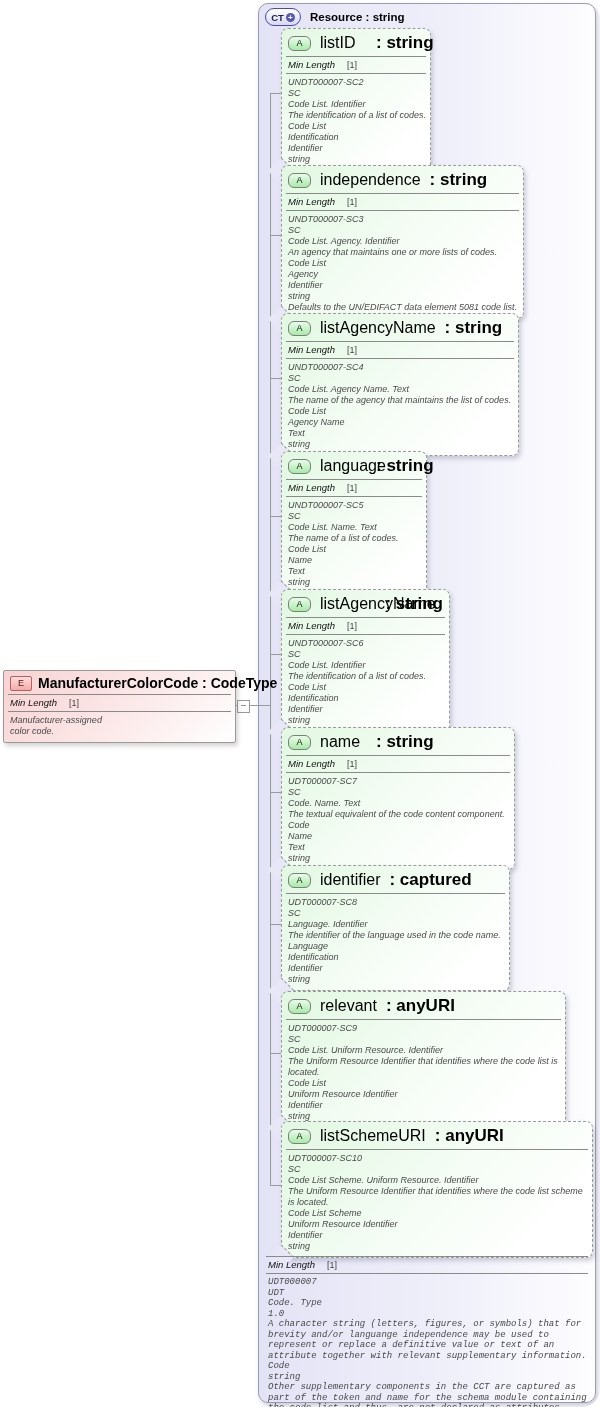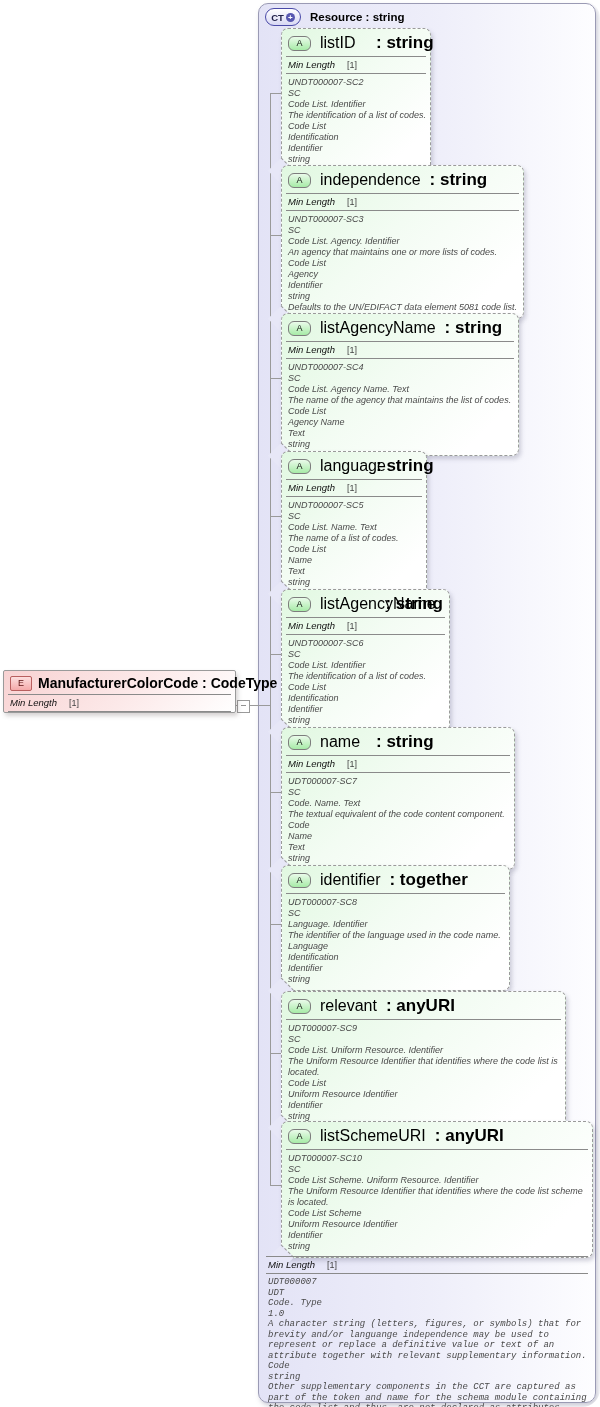--- a/index.html
+++ b/index.html
@@ -102,20 +102,22 @@
     <div class="box-header" style="gap:6px;">
       <span class="e-badge">E</span>
       <span class="element-title">ManufacturerColorCode : CodeType</span>
     </div>
     <div class="rule"></div>
     <div class="fact-row">
       <span>Min Length</span>
       <span class="fact-value">[1]</span>
     </div>
     <div class="rule"></div>
+    <div class="annotations">Manufacturer-assigned
+color code.</div>
   </div>
 
   <div class="attr-box b1">
     <div class="box-header">
       <span class="a-badge">A</span>
       <span class="attr-name">listID</span>
       <span class="attr-type">: string</span>
     </div>
     <div class="rule"></div>
     <div class="fact-row">
@@ -241,21 +243,21 @@
 Code
 Name
 Text
 string</div>
   </div>
 
   <div class="attr-box b7">
     <div class="box-header">
       <span class="a-badge">A</span>
       <span class="attr-name">identifier</span>
-      <span class="attr-type">: together</span>
+      <span class="attr-type">: captured</span>
     </div>
     <div class="rule"></div>
     <div class="annotations">UDT000007-SC8
 SC
 Language. Identifier
 The identifier of the language used in the code name.
 Language
 Identification
 Identifier
 string</div>

